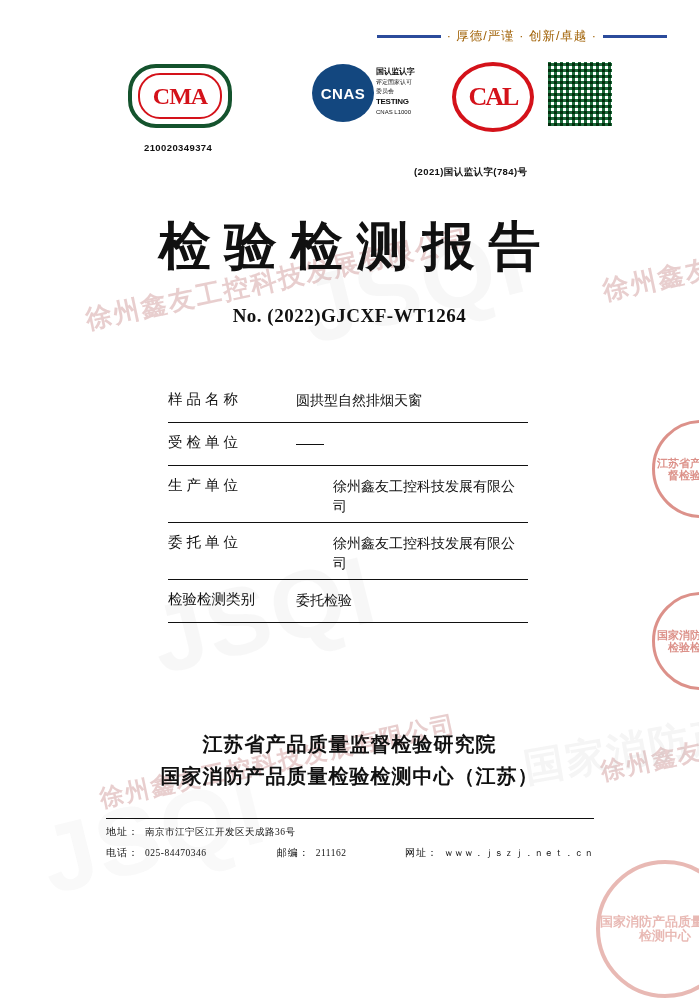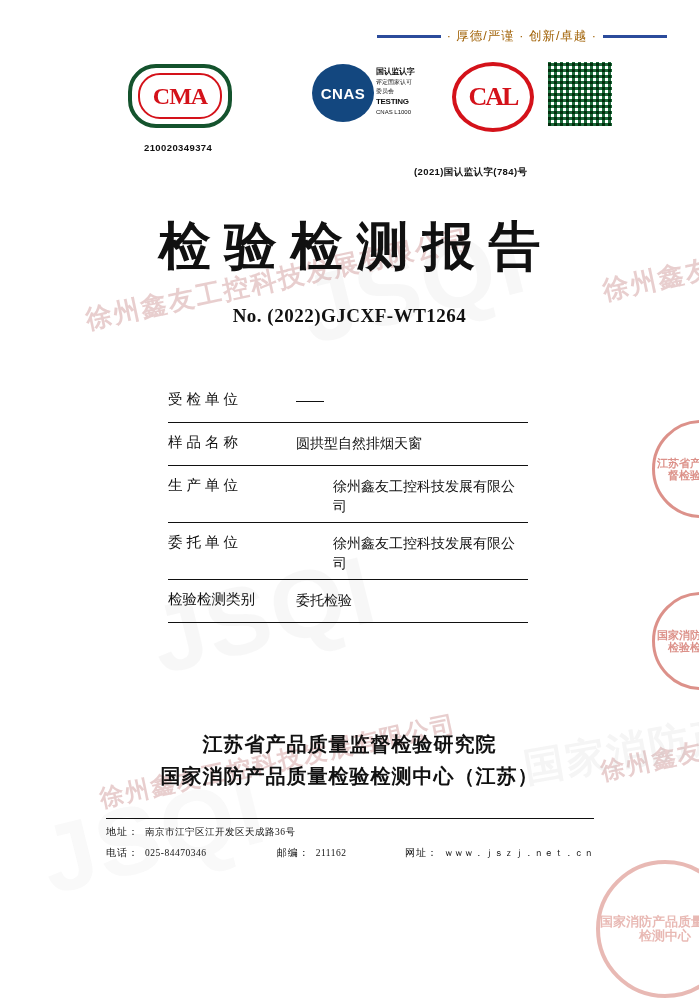--- a/index.html
+++ b/index.html
@@ -394,27 +394,27 @@
 
     <div class="logo qr-box"></div>
   </div>
 
   <div class="title">检验检测报告</div>
   <div class="report-no">No. (2022)GJCXF-WT1264</div>
 
   <div class="fields">
 
     <div class="field-row">
+      <div class="field-label spread">样 品 名 称</div>
+      <div class="field-value">圆拱型自然排烟天窗</div>
+    </div>
+
+    <div class="field-row">
       <div class="field-label spread">受 检 单 位</div>
       <div class="field-value">——</div>
-    </div>
-
-    <div class="field-row">
-      <div class="field-label spread">样 品 名 称</div>
-      <div class="field-value">圆拱型自然排烟天窗</div>
     </div>
 
     <div class="field-row tall">
       <div class="field-label spread">生 产 单 位</div>
       <div class="field-value" style="max-width:210px;">徐州鑫友工控科技发展有限公司</div>
     </div>
 
     <div class="field-row tall">
       <div class="field-label spread">委 托 单 位</div>
       <div class="field-value" style="max-width:210px;">徐州鑫友工控科技发展有限公司</div>

